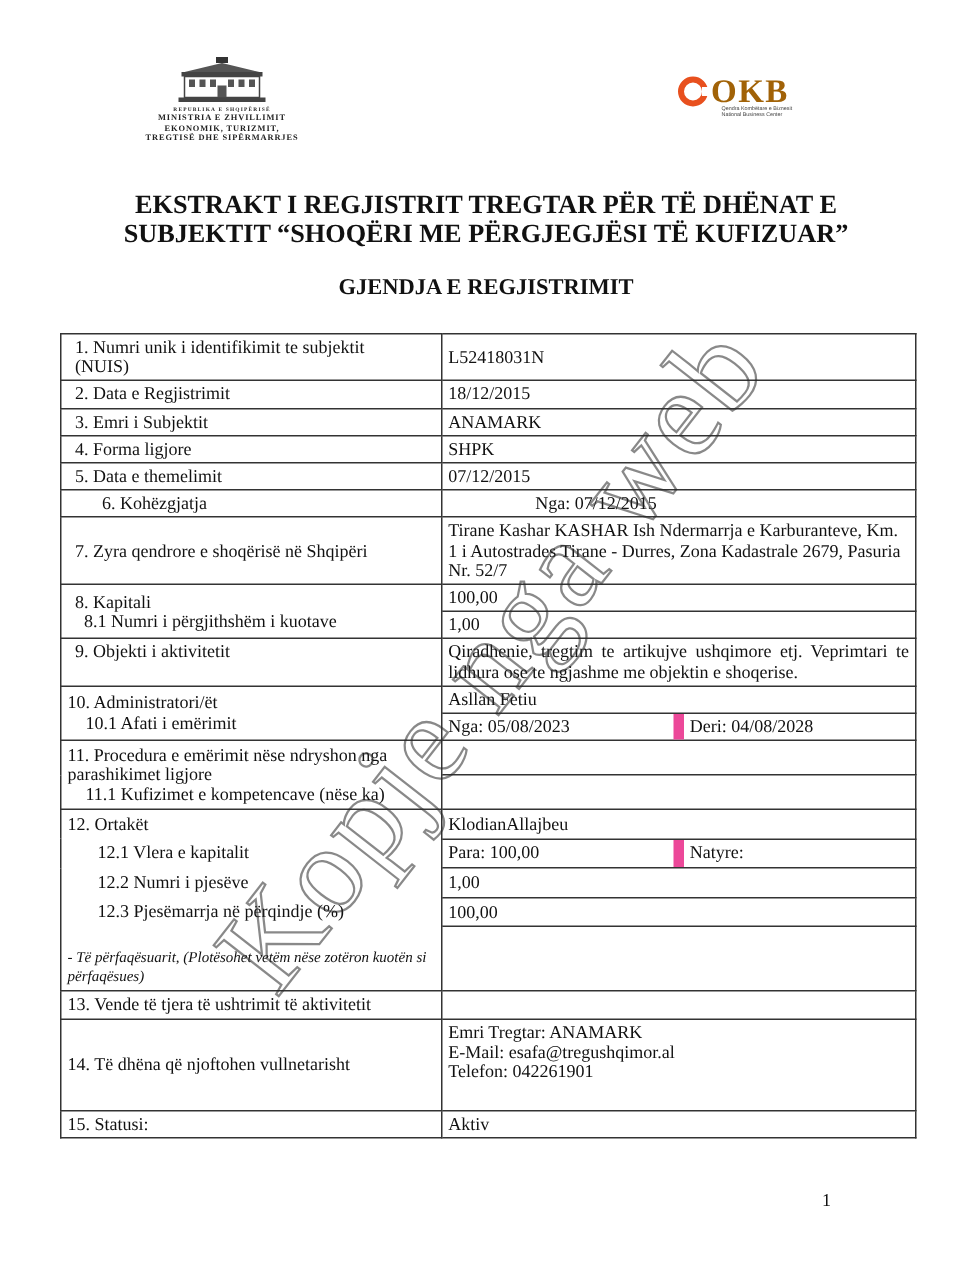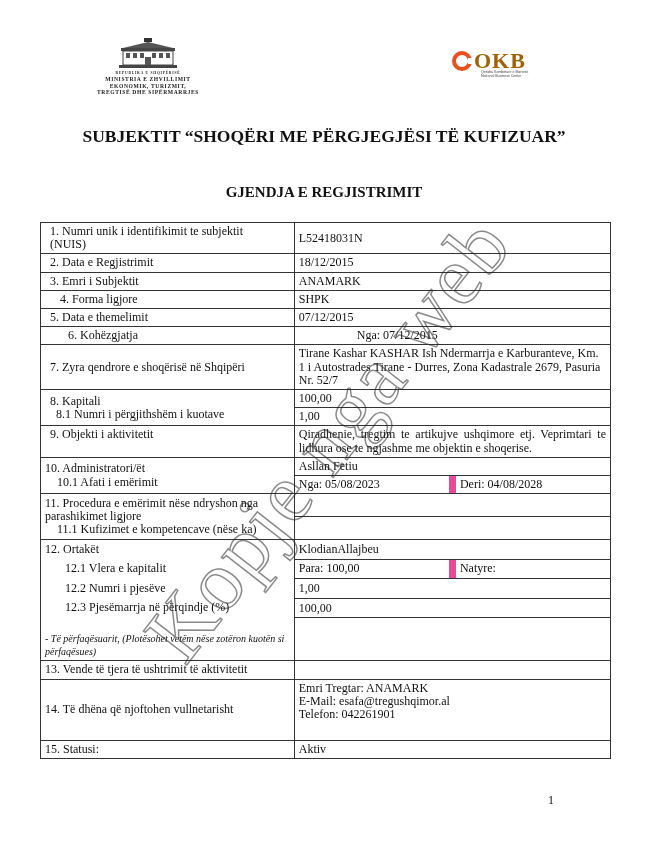--- a/index.html
+++ b/index.html
@@ -55,40 +55,41 @@
     <circle cx="12" cy="12" r="8" fill="none" stroke="#e8501e" stroke-width="4"></circle>
     <rect x="18" y="9" width="6" height="6" fill="#fff"></rect>
   </svg><span class="okb-text">OKB</span>
   <div class="okb-sub">
     <div>Qendra Kombëtare e Biznesit</div>
     <div>National Business Center</div>
   </div>
 </div>
 
 <div class="title">
+  <div>EKSTRAKT I REGJISTRIT TREGTAR PËR TË DHËNAT E</div>
   <div>SUBJEKTIT “SHOQËRI ME PËRGJEGJËSI TË KUFIZUAR”</div>
 </div>
 <div class="subtitle">GJENDJA E REGJISTRIMIT</div>
 
 <table class="reg">
   <tbody>
       <tr>
     <td class="lbl"><span style="display:inline-block;padding-left:5px;width:210px">1.  Numri unik i identifikimit te subjektit (NUIS)</span></td>
     <td class="val">L52418031N</td>
   </tr>
   <tr>
     <td class="lbl" style="padding-left:9px">2.  Data e Regjistrimit</td>
     <td class="val">18/12/2015</td>
   </tr>
   <tr>
     <td class="lbl" style="padding-left:9px">3.  Emri i Subjektit</td>
     <td class="val">ANAMARK</td>
   </tr>
   <tr>
-    <td class="lbl" style="padding-left:19px">4.  Forma ligjore</td>
+    <td class="lbl" style="padding-left:9px">4.  Forma ligjore</td>
     <td class="val">SHPK</td>
   </tr>
   <tr>
     <td class="lbl" style="padding-left:9px">5.  Data e themelimit</td>
     <td class="val">07/12/2015</td>
   </tr>
   <tr>
     <td class="lbl" style="padding-left:27px">6.  Kohëzgjatja</td>
     <td class="val" style="padding-left:62px">Nga: 07/12/2015</td>
   </tr>

